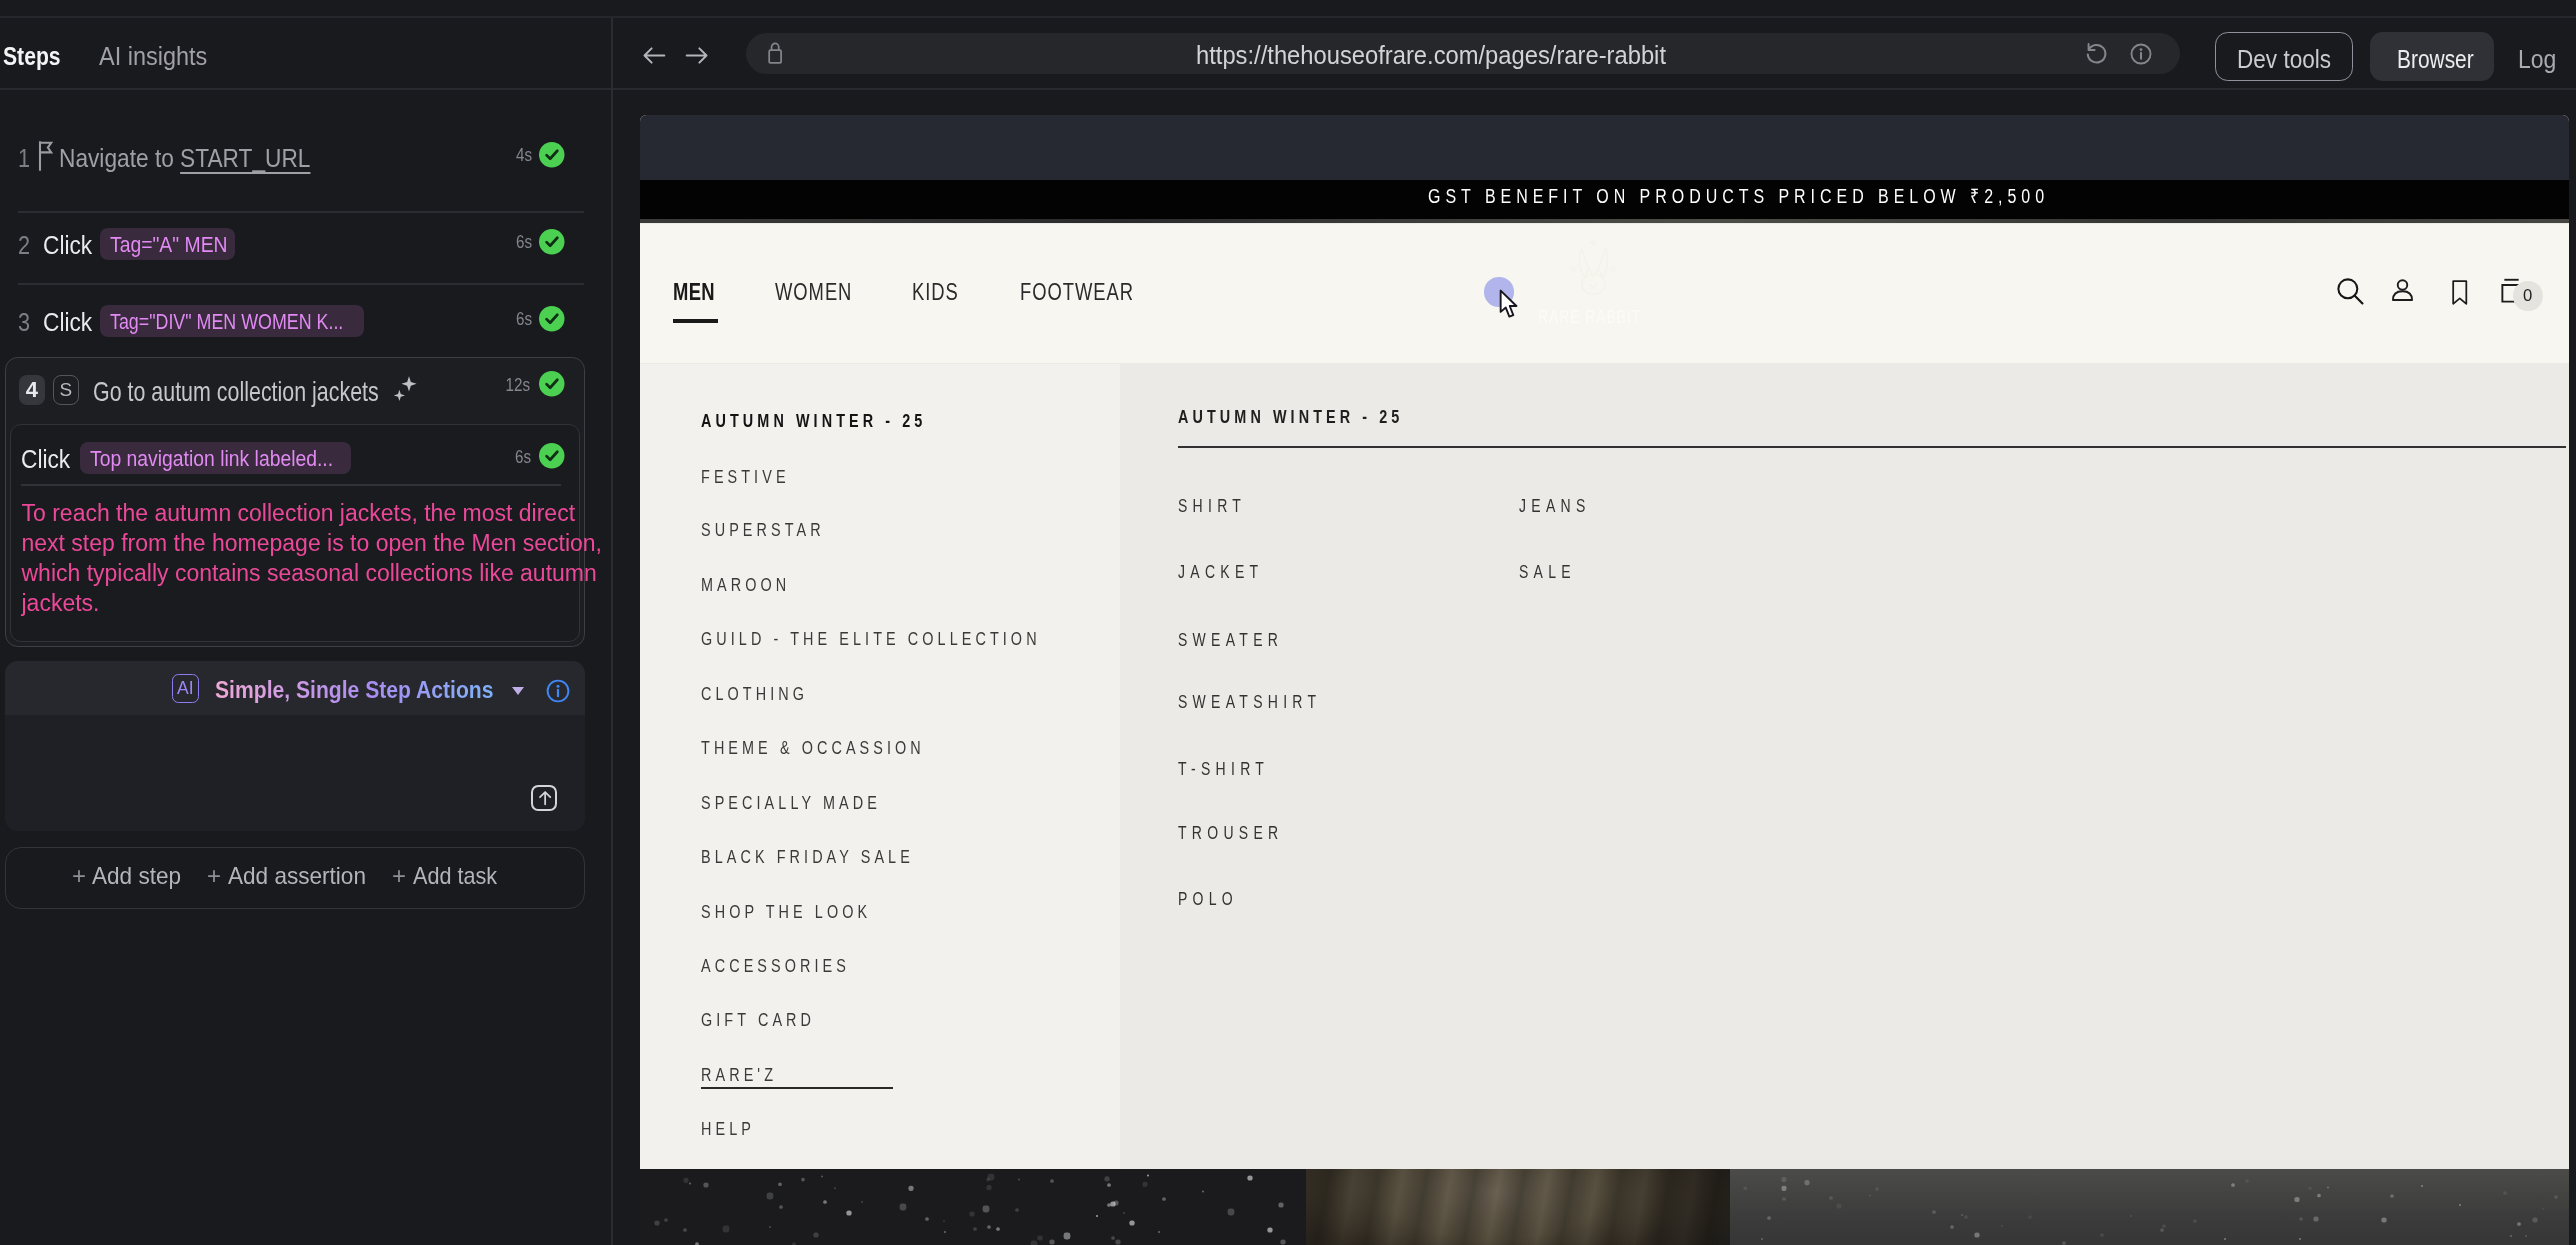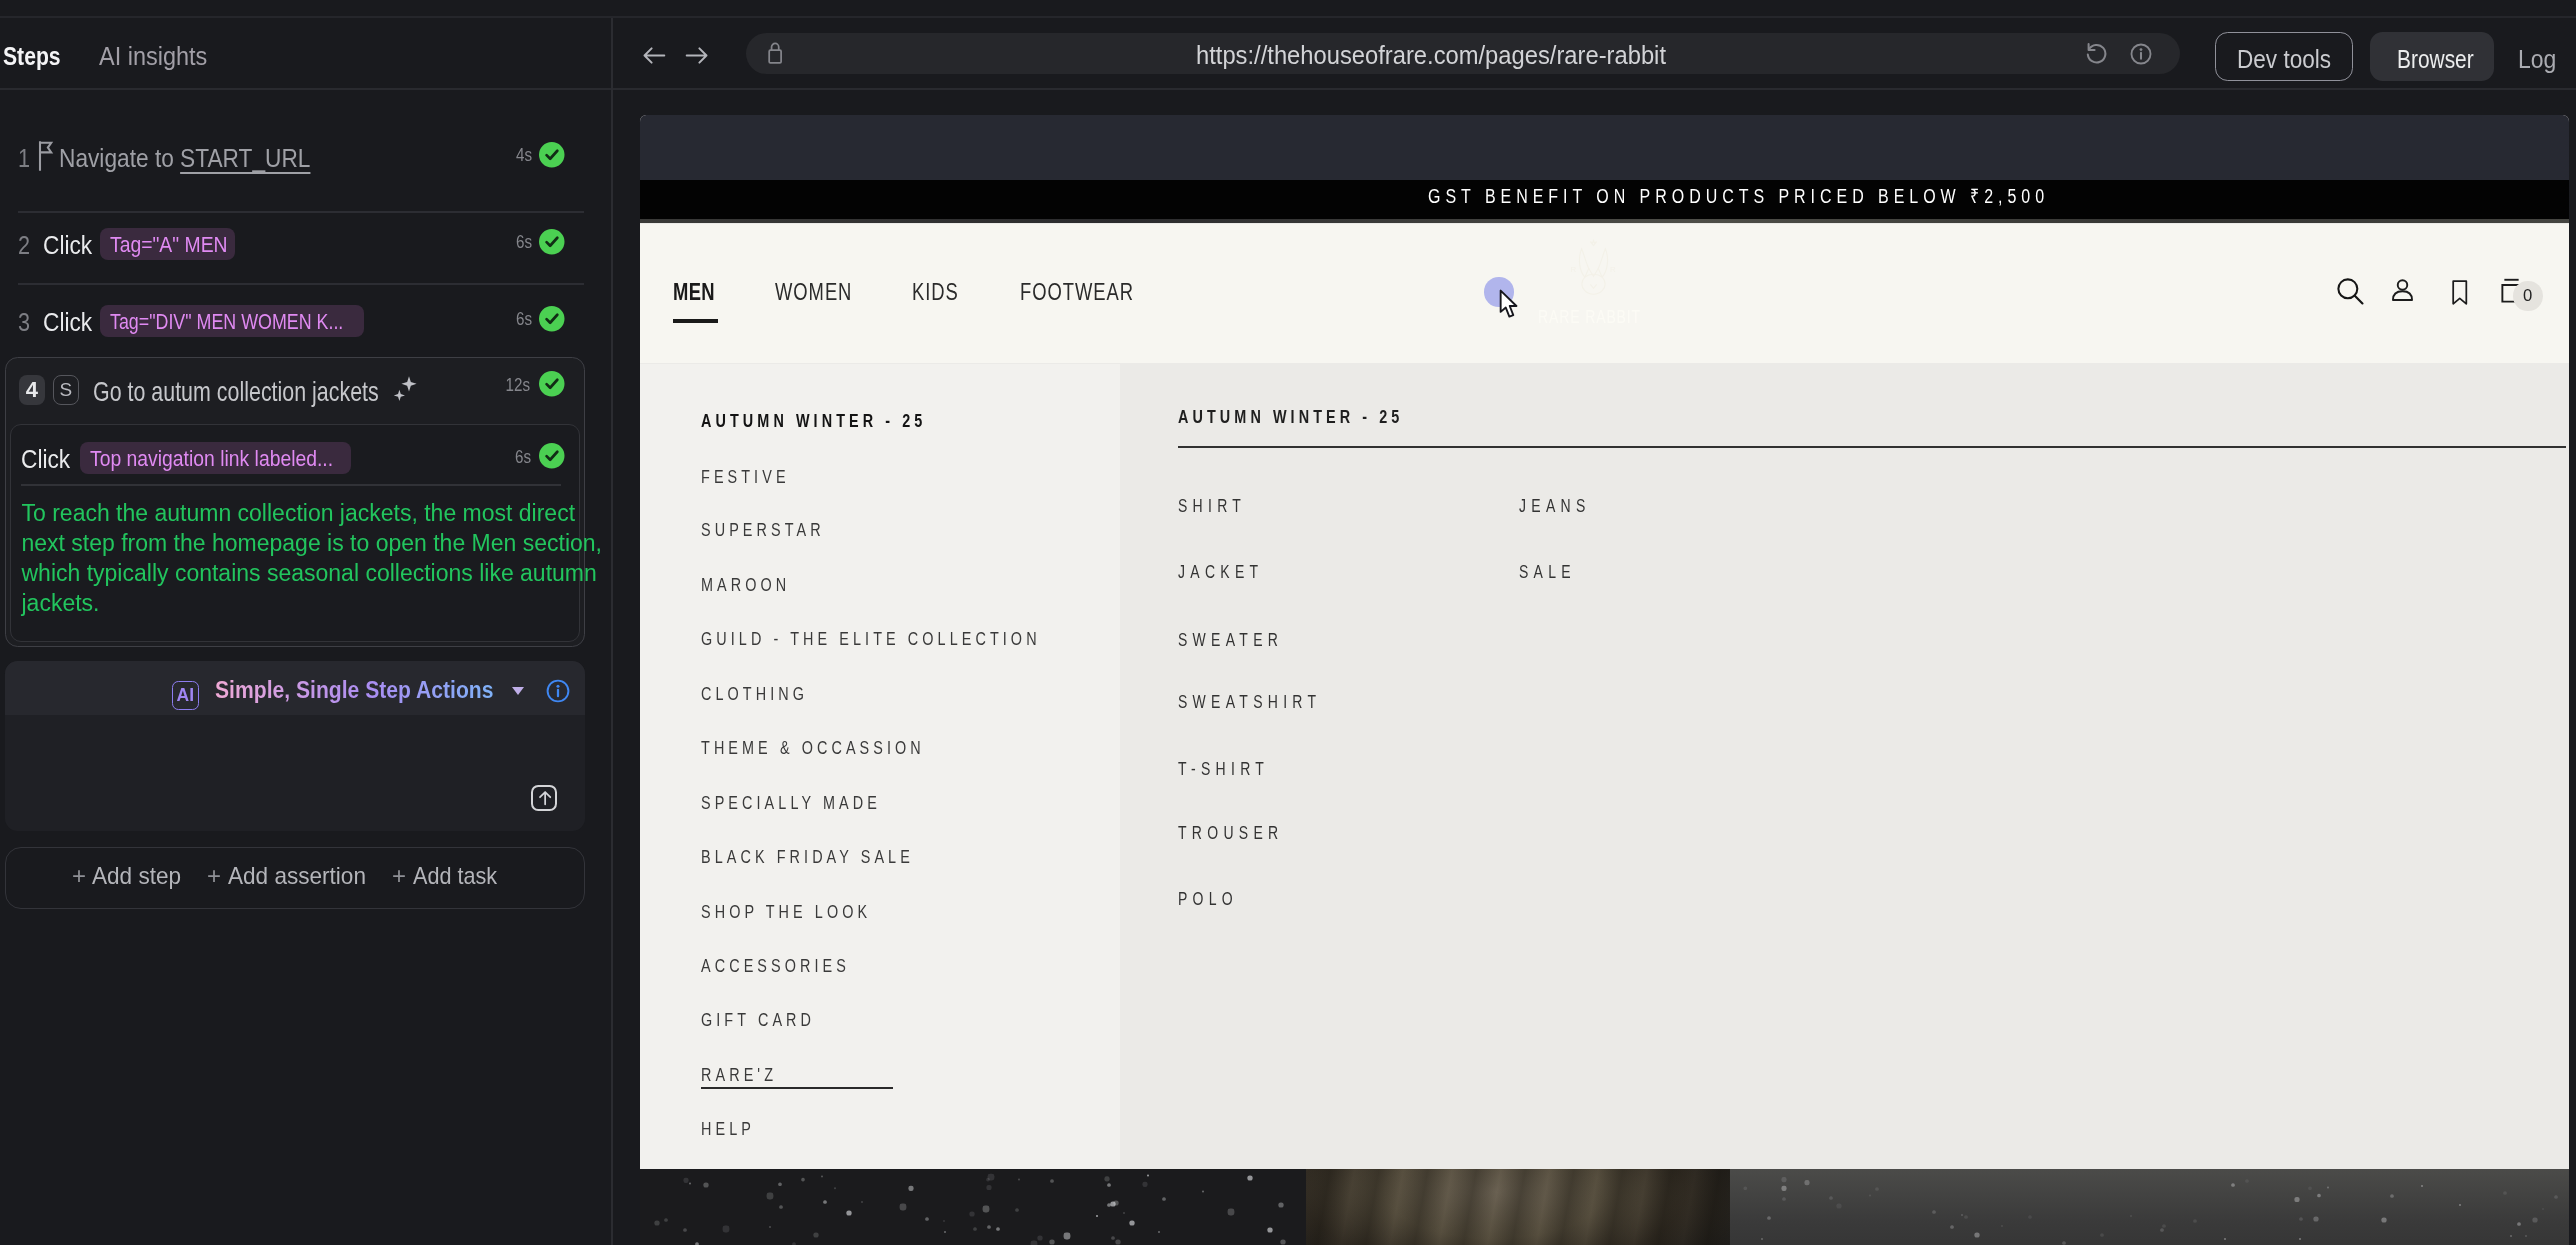--- a/index.html
+++ b/index.html
@@ -14,24 +14,24 @@
 .sdiv { left:18.3px; width:566px; height:1.6px; background:#2c2d33; }
 .pill { position:absolute; background:#3a2a3e; border-radius:8px; height:32px; }
 .pilltx { color:#e08af2; font-size:21.5px; }
 .stime { font-size:19px; color:#85868c; }
 .check { width:25.5px; height:25.5px; }
 .snum { font-size:25.5px; color:#7d7e84; }
 .big { font-size:25.5px; color:#9fa0a6; }
 .wbig { font-size:25.5px; color:#eaebed; }
 #s4box { left:4.8px; top:357px; width:580px; height:290px; border:1.6px solid #3e3f45; border-radius:12.7px; background:#1d1e22; }
 #s4sub { left:9.6px; top:424px; width:570px; height:218px; border:1.6px solid #323338; border-radius:11px; background:#1a1b1f; }
-#s4para { left:21.5px; top:498px; font-size:23px; line-height:30px; color:#22c55e; }
+#s4para { left:21.5px; top:498px; font-size:23px; line-height:30px; color:#ec4899; }
 #aipanel { left:4.8px; top:661px; width:580px; height:170px; border-radius:12.7px; background:#1f2025; }
 #aihead { position:absolute; left:0; top:0; width:100%; height:54px; border-radius:12.7px 12.7px 0 0; background:#27282e; }
-#aibadge { position:absolute; width:27px; height:29.5px; border:1.6px solid #8d7df0; border-radius:6.4px; text-align:center; line-height:26px; font-size:17.5px; font-weight:700; color:#9f86f2;margin-top:7px; }
+#aibadge { position:absolute; width:27px; height:29.5px; border:1.6px solid #8d7df0; border-radius:6.4px; text-align:center; line-height:26px; font-size:17.5px; font-weight:400; color:#9f86f2; }
 #ph { font-size:23px; letter-spacing:0.3px; color:#7f8085; line-height:30px; }
 #sendbtn { left:531px; top:785px; width:26px; height:25.5px; border:2px solid #d4d5d8; border-radius:7.2px; }
 #addbox { left:4.8px; top:847px; width:580px; height:62px; border:1.6px solid #33343a; border-radius:16px; }
 .addt { font-size:24px; color:#b4b5ba; }
 .plus { font-size:24px; color:#8f9096; }
 #urlbar { left:746px; top:33px; width:1434px; height:41px; border-radius:21px; background:#26272b; }
 #devtools { left:2215px; top:32px; width:138px; height:49px; border:1.6px solid #90919a; border-radius:12.7px; }
 #browserbtn { left:2370px; top:32px; width:124px; height:49px; background:#303136; border-radius:12.7px; }
 .btntx { font-size:25.5px; color:#cbccd0; }
 #site { left:640px; top:115px; width:1929px; height:1131px; border-radius:6.4px 6.4px 0 0; overflow:hidden; background:#ebeae7; }

